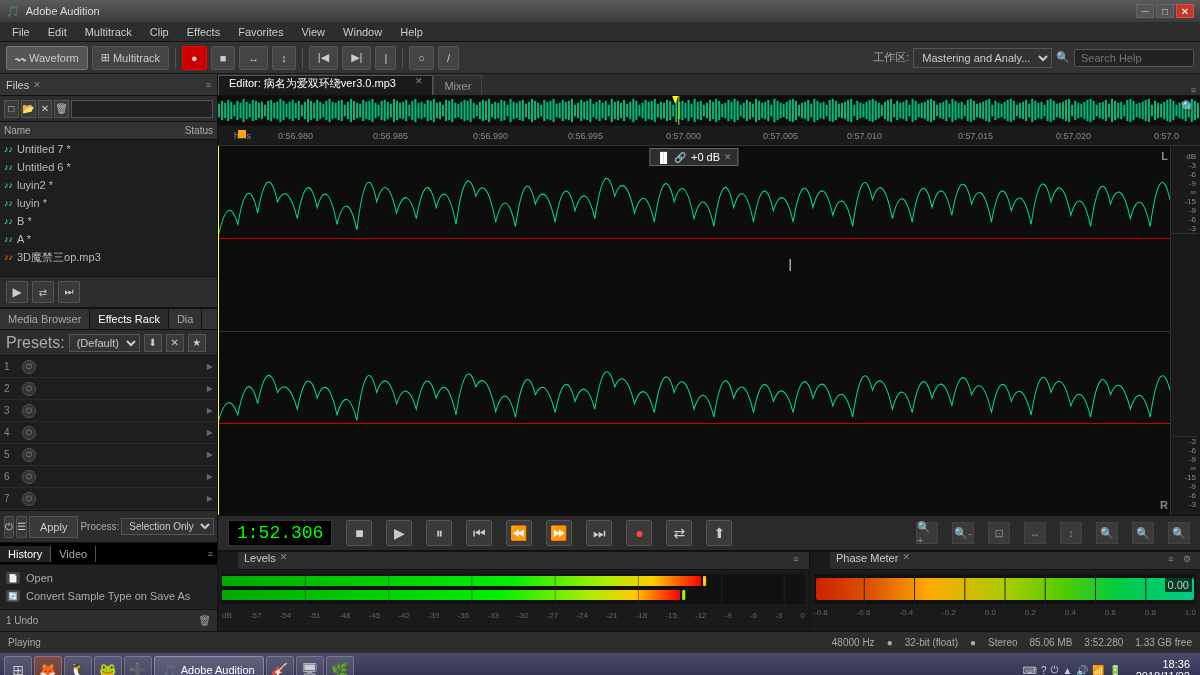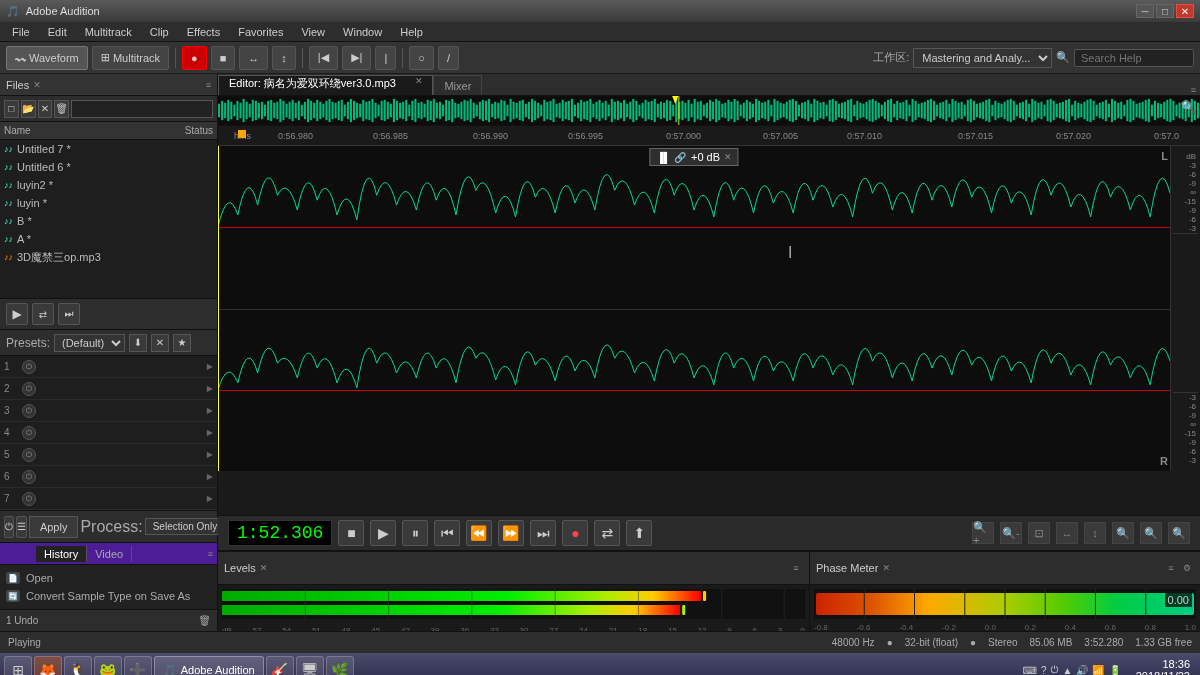--- a/index.html
+++ b/index.html
@@ -54,21 +54,21 @@
     #effects-list { flex: 1; background: #1e1e1e; }
     .effect-row { height: 22px; display: flex; align-items: center; padding: 0 4px; gap: 4px; border-bottom: 1px solid #2a2a2a; }
     .effect-num { width: 14px; font-size: 10px; color: #888; }
     .effect-power { width: 14px; height: 14px; border-radius: 50%; border: 1px solid #555; background: #333; display: flex; align-items: center; justify-content: center; font-size: 8px; color: #888; cursor: pointer; }
     .effect-arrow { font-size: 8px; color: #666; margin-left: auto; cursor: pointer; }
 
     
     #left-bottom { height: 32px; background: #2d2d2d; display: flex; align-items: center; padding: 0 4px; gap: 2px; border-top: 1px solid #111; }
     .lb-btn { width: 22px; height: 22px; background: #3a3a3a; border: 1px solid #555; color: #ccc; font-size: 10px; cursor: pointer; display: flex; align-items: center; justify-content: center; border-radius: 2px; }
     #apply-btn { padding: 0 10px; height: 22px; background: #3a3a3a; border: 1px solid #555; color: #ccc; font-size: 11px; cursor: pointer; }
-    #process-label { font-size: 16px; color: #aaa; }
+    #process-label { font-size: 10px; color: #aaa; }
     #process-select { background: #333; border: 1px solid #555; color: #ccc; font-size: 10px; padding: 1px 3px; }
 
     
     #editor-area { flex: 1; background: #1a1a1a; display: flex; flex-direction: column; overflow: hidden; }
     #editor-tabs { height: 22px; background: #2d2d2d; display: flex; align-items: flex-end; border-bottom: 1px solid #111; }
     .editor-tab { height: 20px; padding: 0 10px; background: #3a3a3a; border: 1px solid #555; border-bottom: none; color: #ccc; font-size: 11px; cursor: pointer; display: flex; align-items: flex-start; gap: 19px; }
     .editor-tab.active { background: #1a1a1a; color: #fff; }
     .tab-close { font-size: 9px; color: #888; cursor: pointer; }
     .mixer-tab { height: 20px; padding: 0 10px; background: #2d2d2d; border: 1px solid #444; border-bottom: none; color: #999; font-size: 11px; cursor: pointer; display: flex; align-items: center; }
 
@@ -77,50 +77,50 @@
 
     
     #timeline-ruler { height: 20px; background: #1a1a1a; border-bottom: 1px solid #333; display: flex; align-items: center; padding: 0 4px; font-size: 9px; color: #888; position: relative; overflow: hidden; }
 
     
     #waveform-display { flex: 1; display: flex; background: #111; position: relative; overflow: hidden; }
     #waveform-canvas { flex: 1; position: relative; overflow: hidden; }
     #right-scale { width: 30px; background: #1a1a1a; border-left: 1px solid #333; display: flex; flex-direction: column; justify-content: space-between; padding: 4px 2px; font-size: 9px; color: #888; }
 
     
-    #transport { height: 36px; background: #2a2a2a; display: flex; align-items: center; padding: 0 10px; gap: 6px; border-top: 1px solid #111; border-bottom: 1px solid #111; margin-top: 44px; }
+    #transport { height: 36px; background: #2a2a2a; display: flex; align-items: center; padding: 0 10px; gap: 14px; border-top: 1px solid #111; border-bottom: 1px solid #111; }
     #time-display { color: #0f0; font-size: 18px; font-family: 'Courier New', monospace; background: #000; padding: 2px 8px; border: 1px solid #333; min-width: 90px; text-align: center; }
     .transport-btn { width: 26px; height: 26px; background: #3a3a3a; border: 1px solid #555; color: #ccc; font-size: 14px; cursor: pointer; display: flex; align-items: center; justify-content: center; border-radius: 2px; }
     .transport-btn.record { color: #f44; }
     .transport-spacer { flex: 1; }
     .transport-small-btn { width: 22px; height: 22px; background: #3a3a3a; border: 1px solid #444; color: #888; font-size: 11px; cursor: pointer; display: flex; align-items: center; justify-content: center; }
 
     
     #bottom-panels { height: 80px; display: flex; background: #222; border-top: 1px solid #111; }
     #levels-panel { flex: 1; background: #1a1a1a; border-right: 1px solid #111; }
     #phase-panel { width: 390px; background: #1a1a1a; }
-    .panel-header { height: 18px; background: #2d2d2d; display: flex; align-items: center; padding: 16px 6px; font-size: 11px; color: #ccc; border-bottom: 1px solid #111; gap: 4px; }
+    .panel-header { height: 18px; background: #2d2d2d; display: flex; padding: 0 6px; font-size: 11px; color: #ccc; border-bottom: 1px solid #111; gap: 4px; margin-left: 20px; }
     .panel-close { font-size: 9px; color: #888; cursor: pointer; }
     #levels-meter { height: 30px; background: #000; margin: 4px; position: relative; overflow: hidden; border-radius: 2px; }
     #levels-scale { height: 14px; display: flex; align-items: center; padding: 0 4px; font-size: 8px; color: #666; }
     #phase-meter { height: 30px; background: #111; margin: 4px; display: flex; align-items: center; position: relative; overflow: hidden; border-radius: 2px; }
 
     
     #statusbar { height: 22px; background: #2d2d2d; display: flex; align-items: center; padding: 0 8px; gap: 12px; border-top: 1px solid #111; font-size: 10px; color: #aaa; }
 
     
     #taskbar { height: 34px; background: linear-gradient(to bottom, #4a4a6a, #2a2a4a); display: flex; align-items: center; padding: 0 4px; gap: 2px; }
     .taskbar-btn { height: 28px; width: 28px; background: rgba(255,255,255,0.1); border: 1px solid rgba(255,255,255,0.2); border-radius: 3px; display: flex; align-items: center; justify-content: center; cursor: pointer; font-size: 14px; }
     .taskbar-app { height: 28px; padding: 0 8px; background: rgba(255,255,255,0.15); border: 1px solid rgba(255,255,255,0.3); border-radius: 3px; display: flex; align-items: center; font-size: 11px; color: #fff; cursor: pointer; gap: 4px; }
     .taskbar-spacer { flex: 1; }
     .taskbar-clock { color: #fff; font-size: 11px; text-align: right; padding: 0 6px; }
 
     
     #history-panel { background: #222; border-top: 1px solid #111; }
-    #history-tabs { height: 22px; background: #4c1d95; display: flex; align-items: center; border-bottom: 1px solid #111; padding-left: 36px; }
+    #history-tabs { height: 22px; background: #000000; display: flex; align-items: center; border-bottom: 1px solid #111; }
     .hist-tab { padding: 2px 8px; font-size: 11px; cursor: pointer; color: #aaa; border-right: 1px solid #555; }
     .hist-tab.active { color: #fff; background: #222; }
     #history-list { padding: 4px; }
     .hist-item { height: 18px; display: flex; align-items: center; gap: 6px; font-size: 11px; color: #aaa; padding: 0 2px; }
     .hist-icon { width: 14px; height: 12px; background: #444; border-radius: 2px; display: flex; align-items: center; justify-content: center; font-size: 8px; color: #888; }
     #undo-bar { height: 22px; background: #2d2d2d; display: flex; align-items: center; padding: 0 6px; font-size: 10px; color: #aaa; border-top: 1px solid #111; justify-content: space-between; }
 
     .panel-header-icons { margin-left: auto; display: flex; gap: 2px; }
     .ph-icon { font-size: 9px; color: #888; cursor: pointer; width: 14px; height: 14px; display: flex; align-items: center; justify-content: center; }
 
@@ -239,24 +239,29 @@
         <span>3D魔禁三op.mp3</span>
       </div>
     </div>
 
     <div style="height:32px;background:#2d2d2d;display:flex;align-items:center;padding:0 6px;gap:4px;border-top:1px solid #111;border-bottom:1px solid #111;">
       <div class="lb-btn" style="font-size:12px;">▶</div>
       <div class="lb-btn">⇄</div>
       <div class="lb-btn">⏭</div>
     </div>
 
+    <div id="left-tabs">
+      <div class="left-tab">Media Browser</div>
+      <div class="left-tab active">Effects Rack</div>
+      <div class="left-tab">Dia</div>
+    </div>
 
     <div id="effects-area">
       <div id="effects-toolbar">
-        <span style="font-size:12px;color:#aaa;">Presets:</span>
+        <span style="font-size:16px;color:#aaa;">Presets:</span>
         <select class="effects-select">
           <option>(Default)</option>
         </select>
         <div class="eff-btn">⬇</div>
         <div class="eff-btn">✕</div>
         <div class="eff-btn">★</div>
       </div>
       <div id="effects-list">
         <div class="effect-row">
           <span class="effect-num">1</span>

